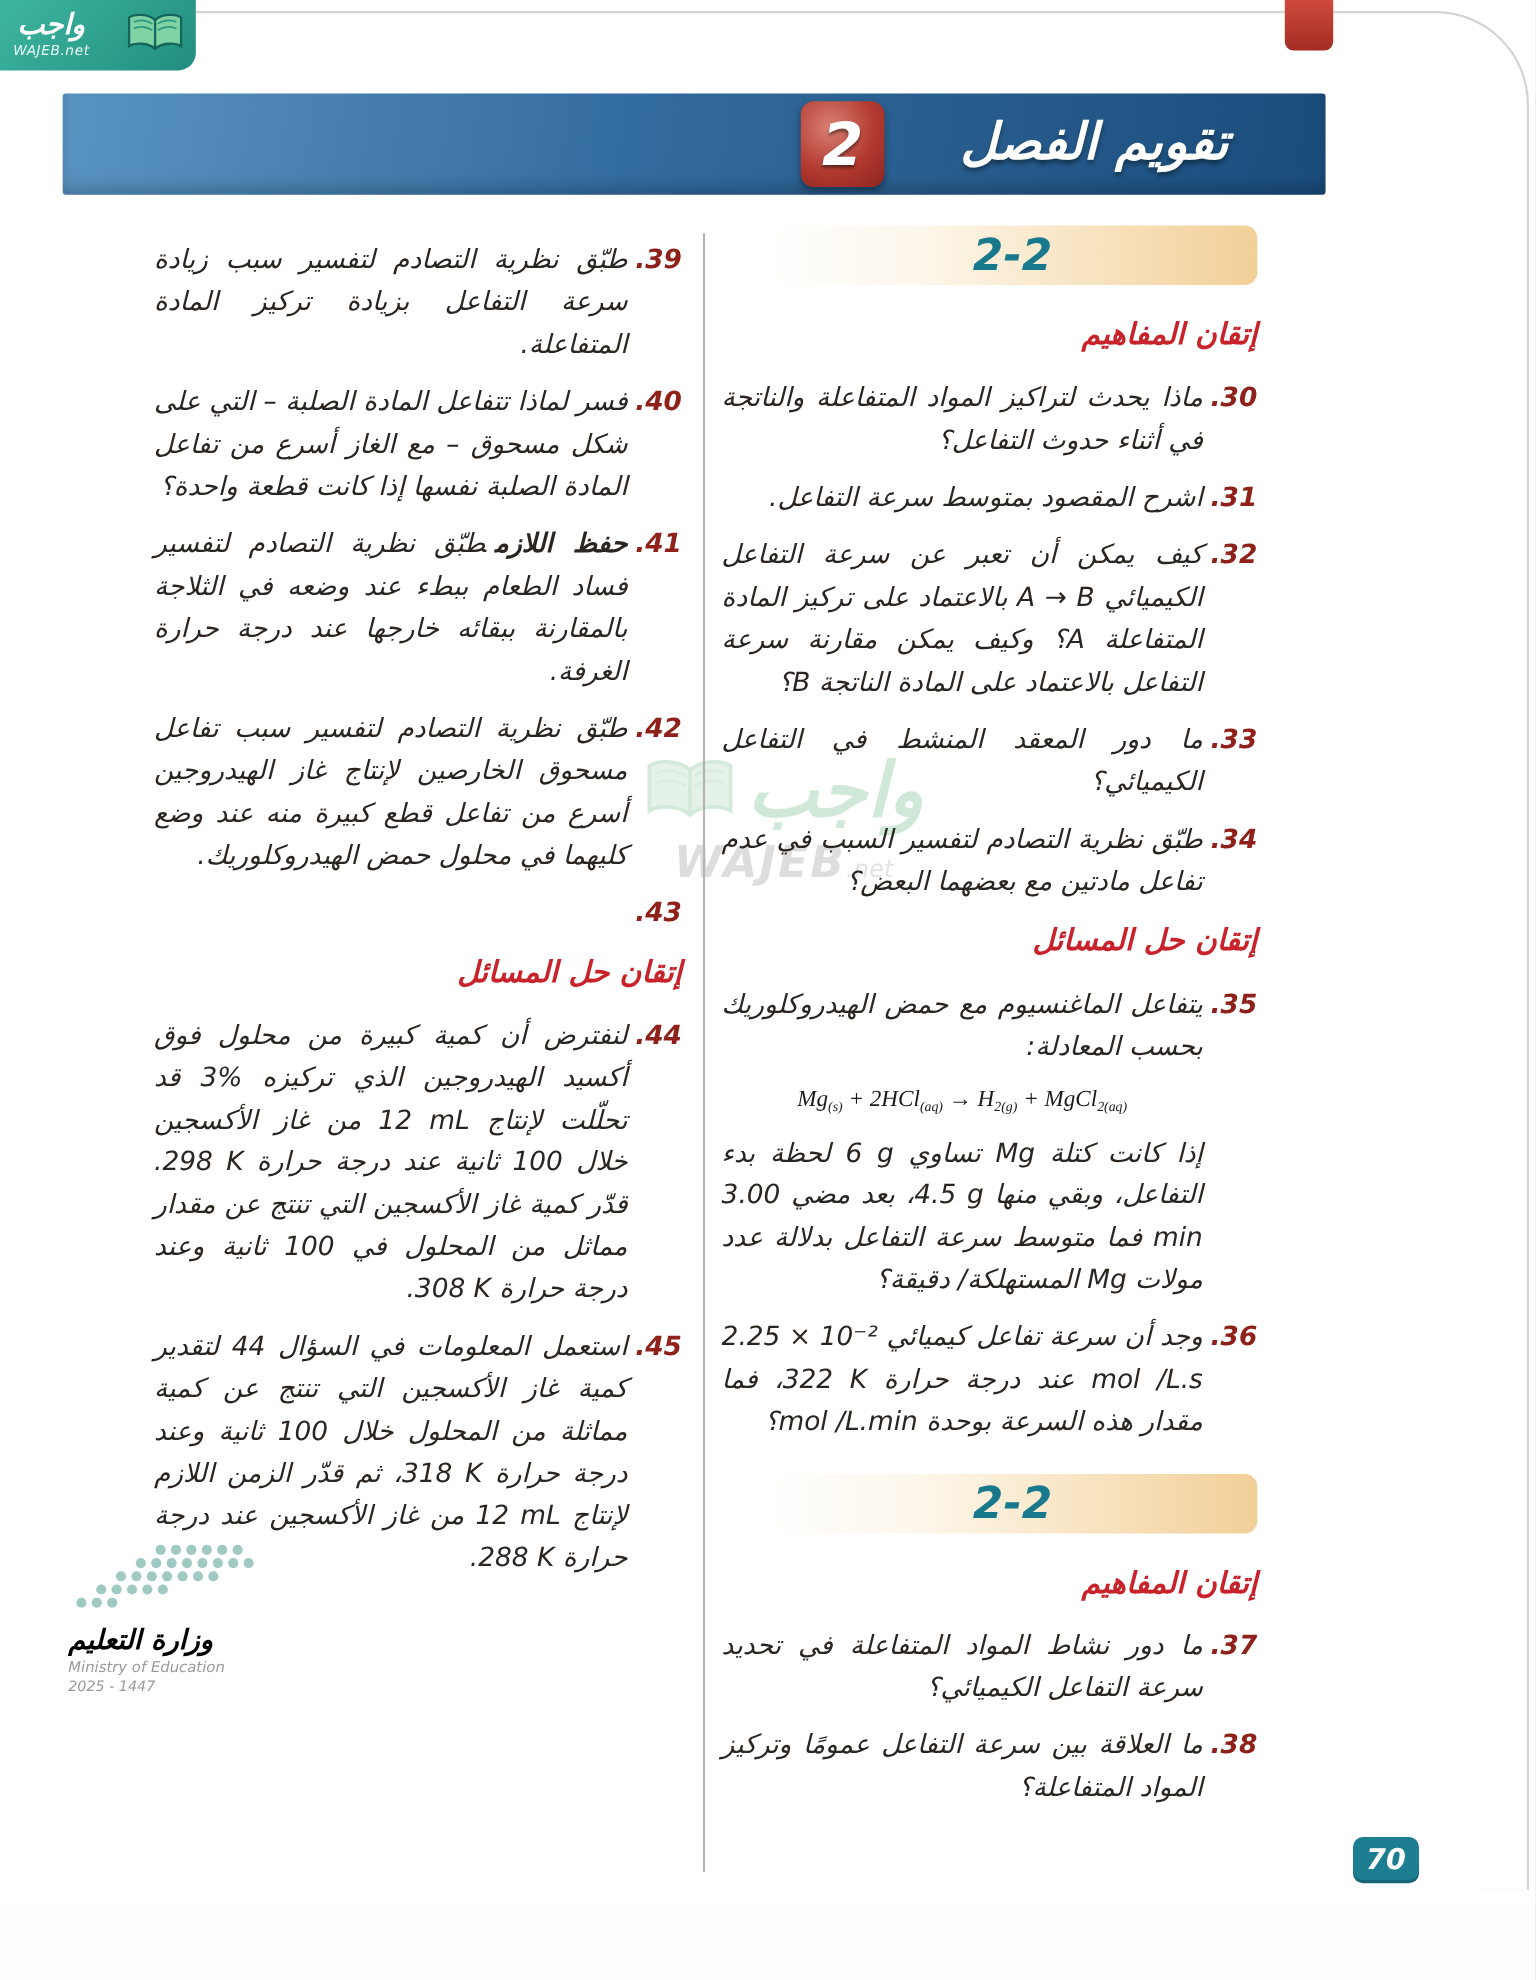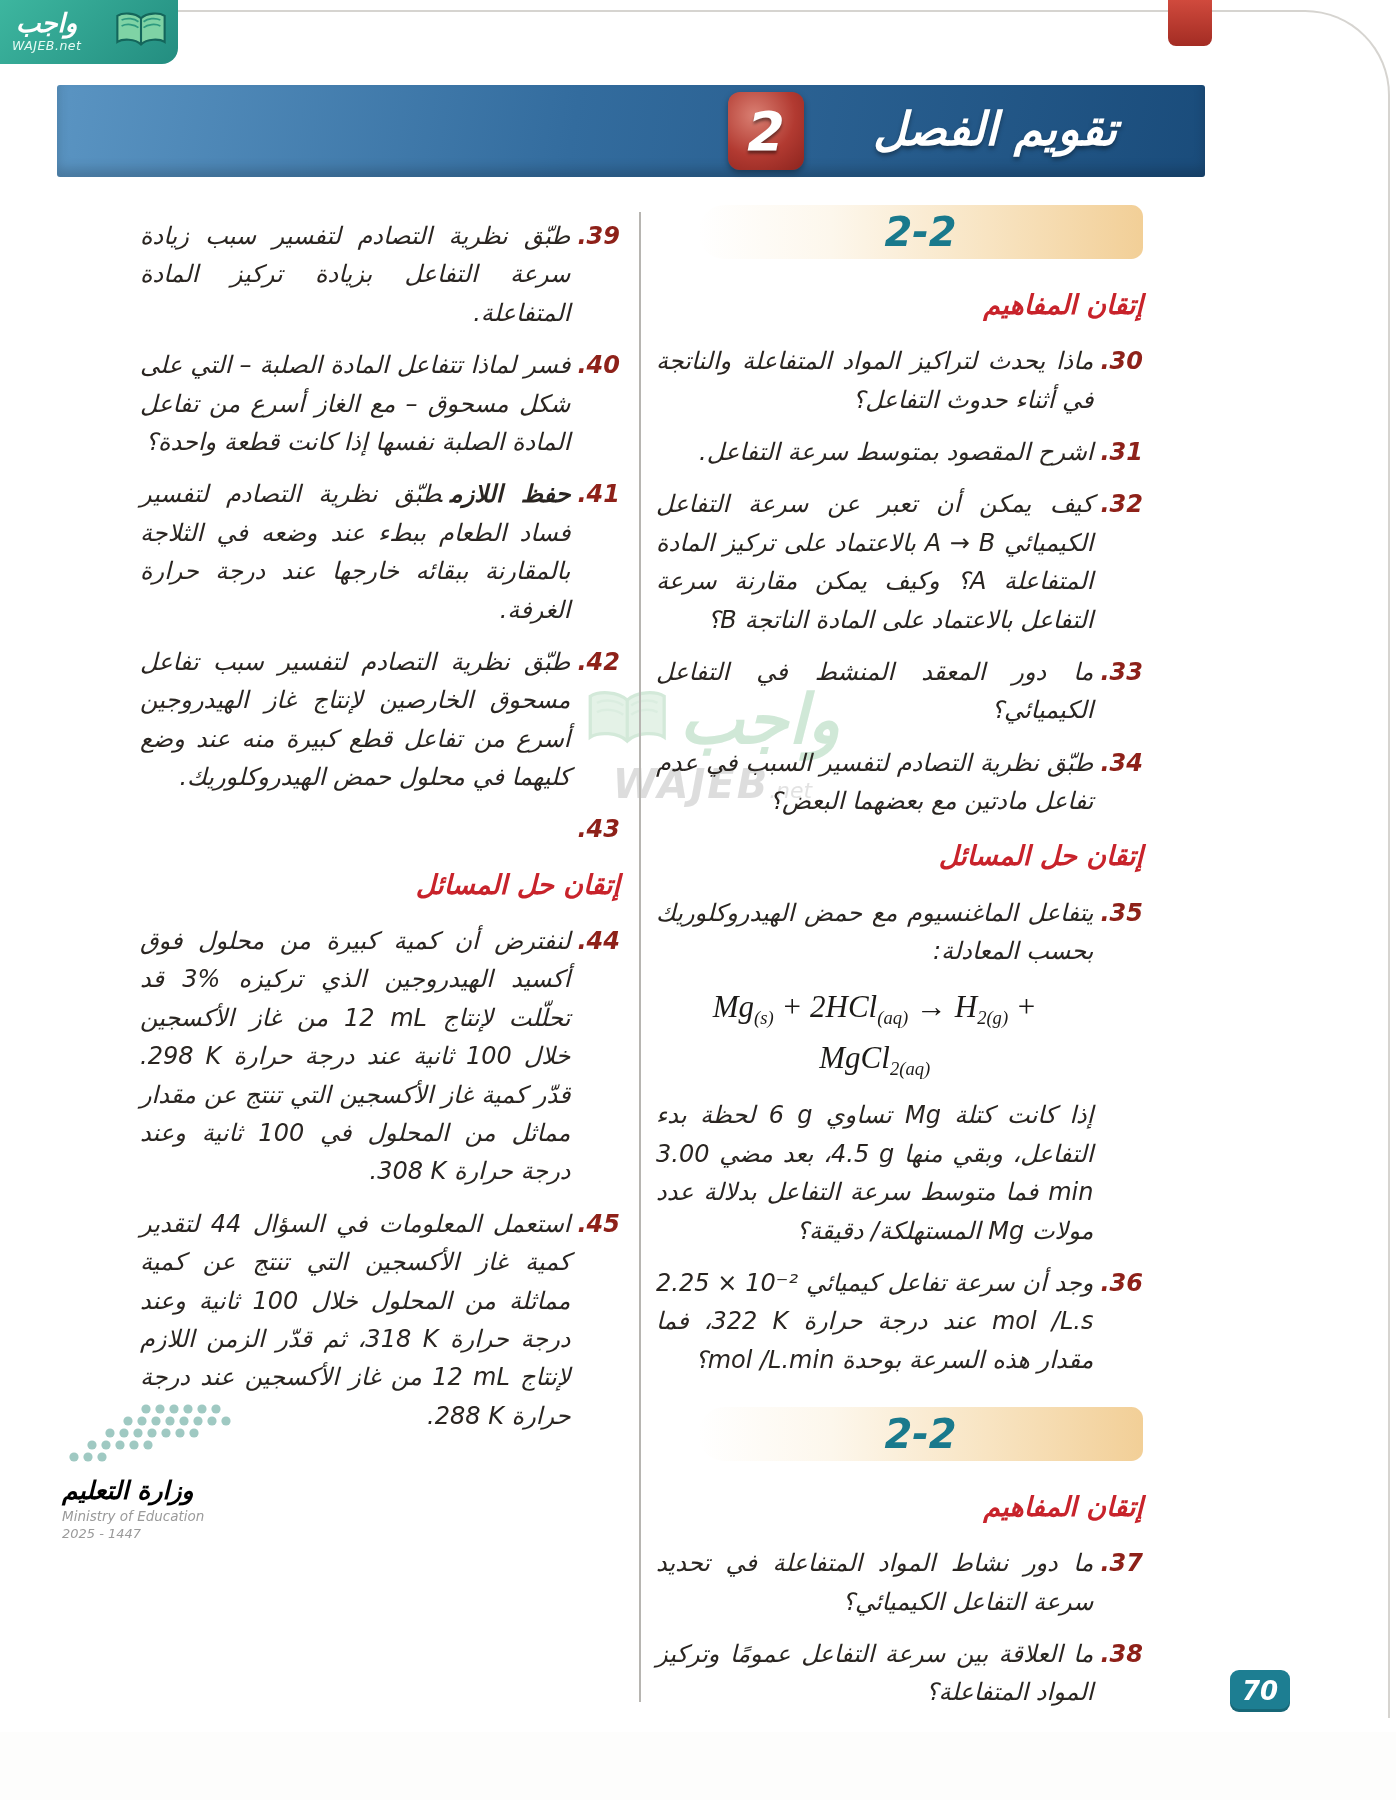--- a/index.html
+++ b/index.html
@@ -40,21 +40,21 @@
   .sec-banner{height:54px;border-radius:28px 12px 12px 28px;background:linear-gradient(to left,#f2cf97 0%,#f8e4c2 35%,#fdf7ec 70%,#ffffff 100%);display:flex;align-items:center;justify-content:center;margin:0 0 24px 42px;}
   .sec-banner.second{margin-top:28px;}
   .sec-num{color:#19798c;font-size:40px;font-weight:bold;direction:ltr;}
 
   .red-head{color:#c8232b;font-size:27px;font-weight:bold;margin:4px 0 16px;}
 
   .q{display:flex;gap:7px;margin-bottom:14px;text-align:justify;}
   .q-num{flex:0 0 auto;font-weight:bold;color:#8e2119;}
   .q-text{flex:1;min-width:0;}
   .q-lead{font-weight:bold;margin-inline-end:8px;}
-  .equation{text-align:center;direction:ltr;font-family:"Liberation Serif","DejaVu Serif",serif;font-size:31px;margin:12px 0 12px;color:#1c1a18;}
+  .equation{text-align:center;direction:ltr;font-family:"Liberation Serif","DejaVu Serif",serif;font-size:21px;margin:12px 0 12px;color:#1c1a18;}
   .equation sub{font-size:.6em;}
 
   
   .ministry{position:absolute;left:62px;top:1402px;width:205px;text-align:left;z-index:3;}
   .ministry-ar{color:#000000;font-size:25px;font-weight:bold;margin-top:8px;direction:rtl;text-align:left;}
   .ministry-en{color:#9a9a9a;font-size:13.5px;margin-top:3px;direction:ltr;}
   .ministry-years{color:#9a9a9a;font-size:13px;margin-top:2px;direction:ltr;}
   .page-badge{position:absolute;left:1230px;top:1670px;width:60px;height:42px;background:#1d7e92;box-shadow:inset 0 -3px 0 rgba(0,0,0,.18);color:#fff;font-size:26px;font-weight:bold;display:flex;align-items:center;justify-content:center;border-radius:9px;direction:ltr;z-index:3;}
 </style>
 </head>

